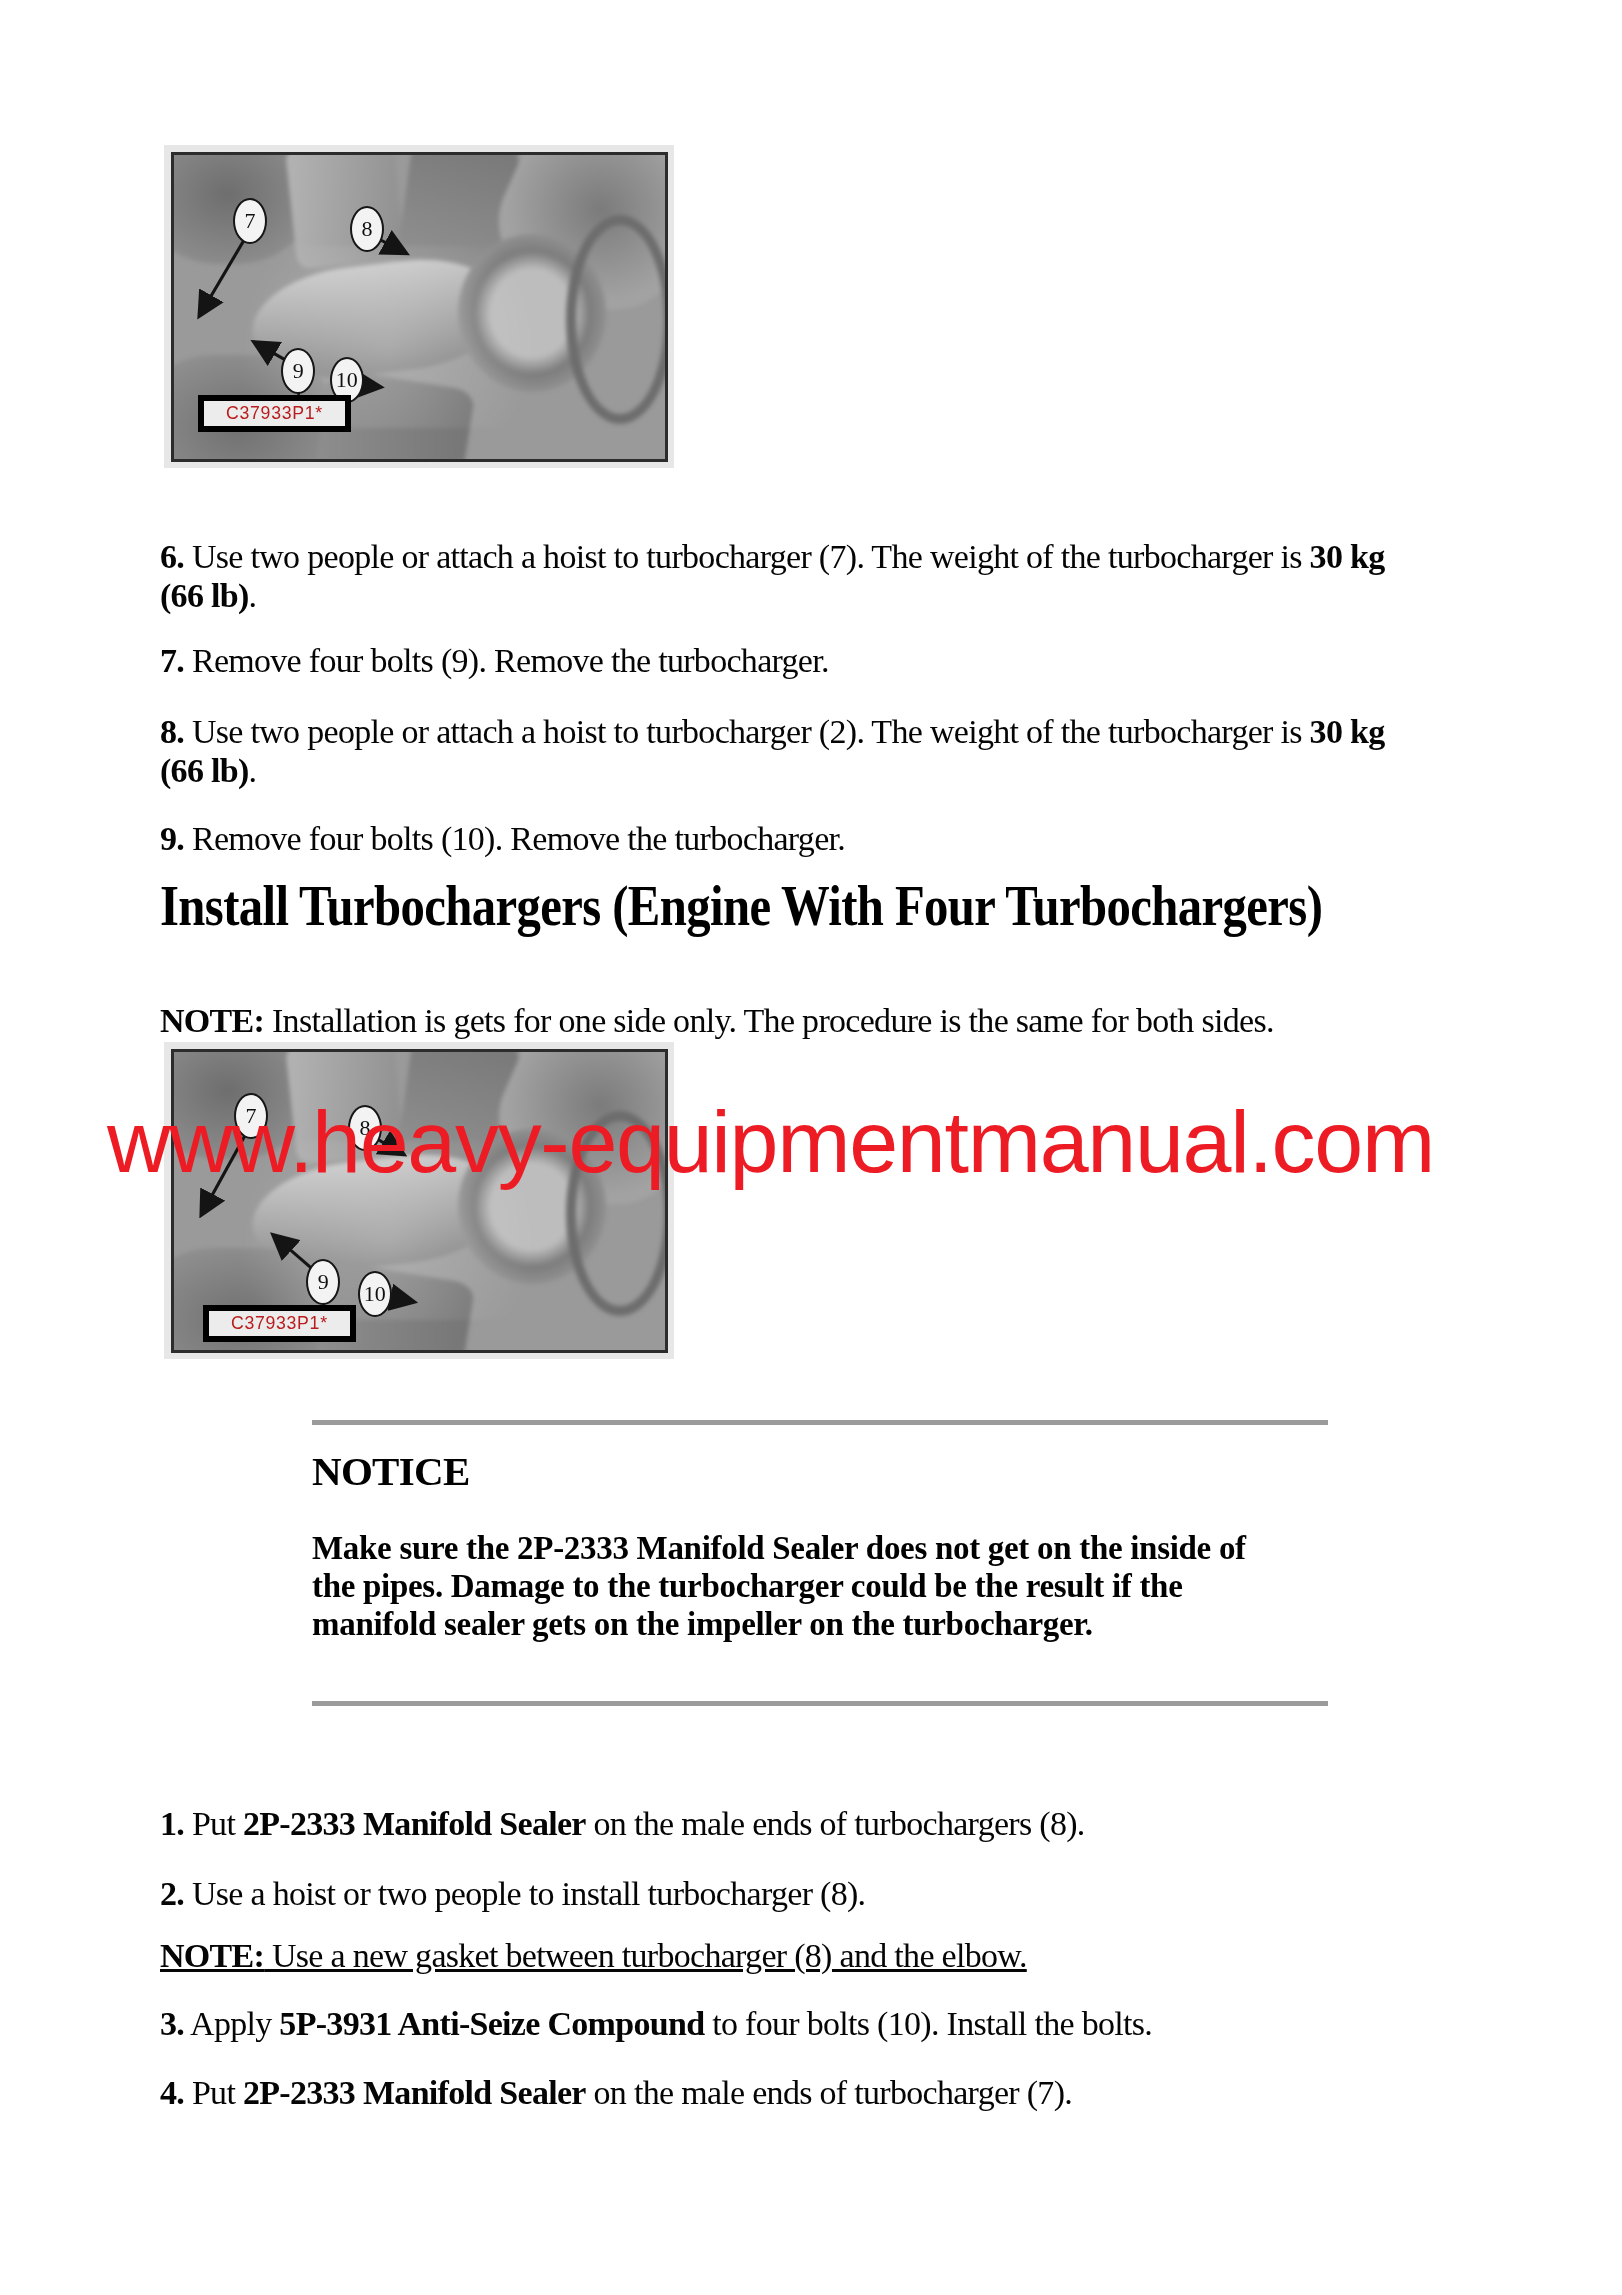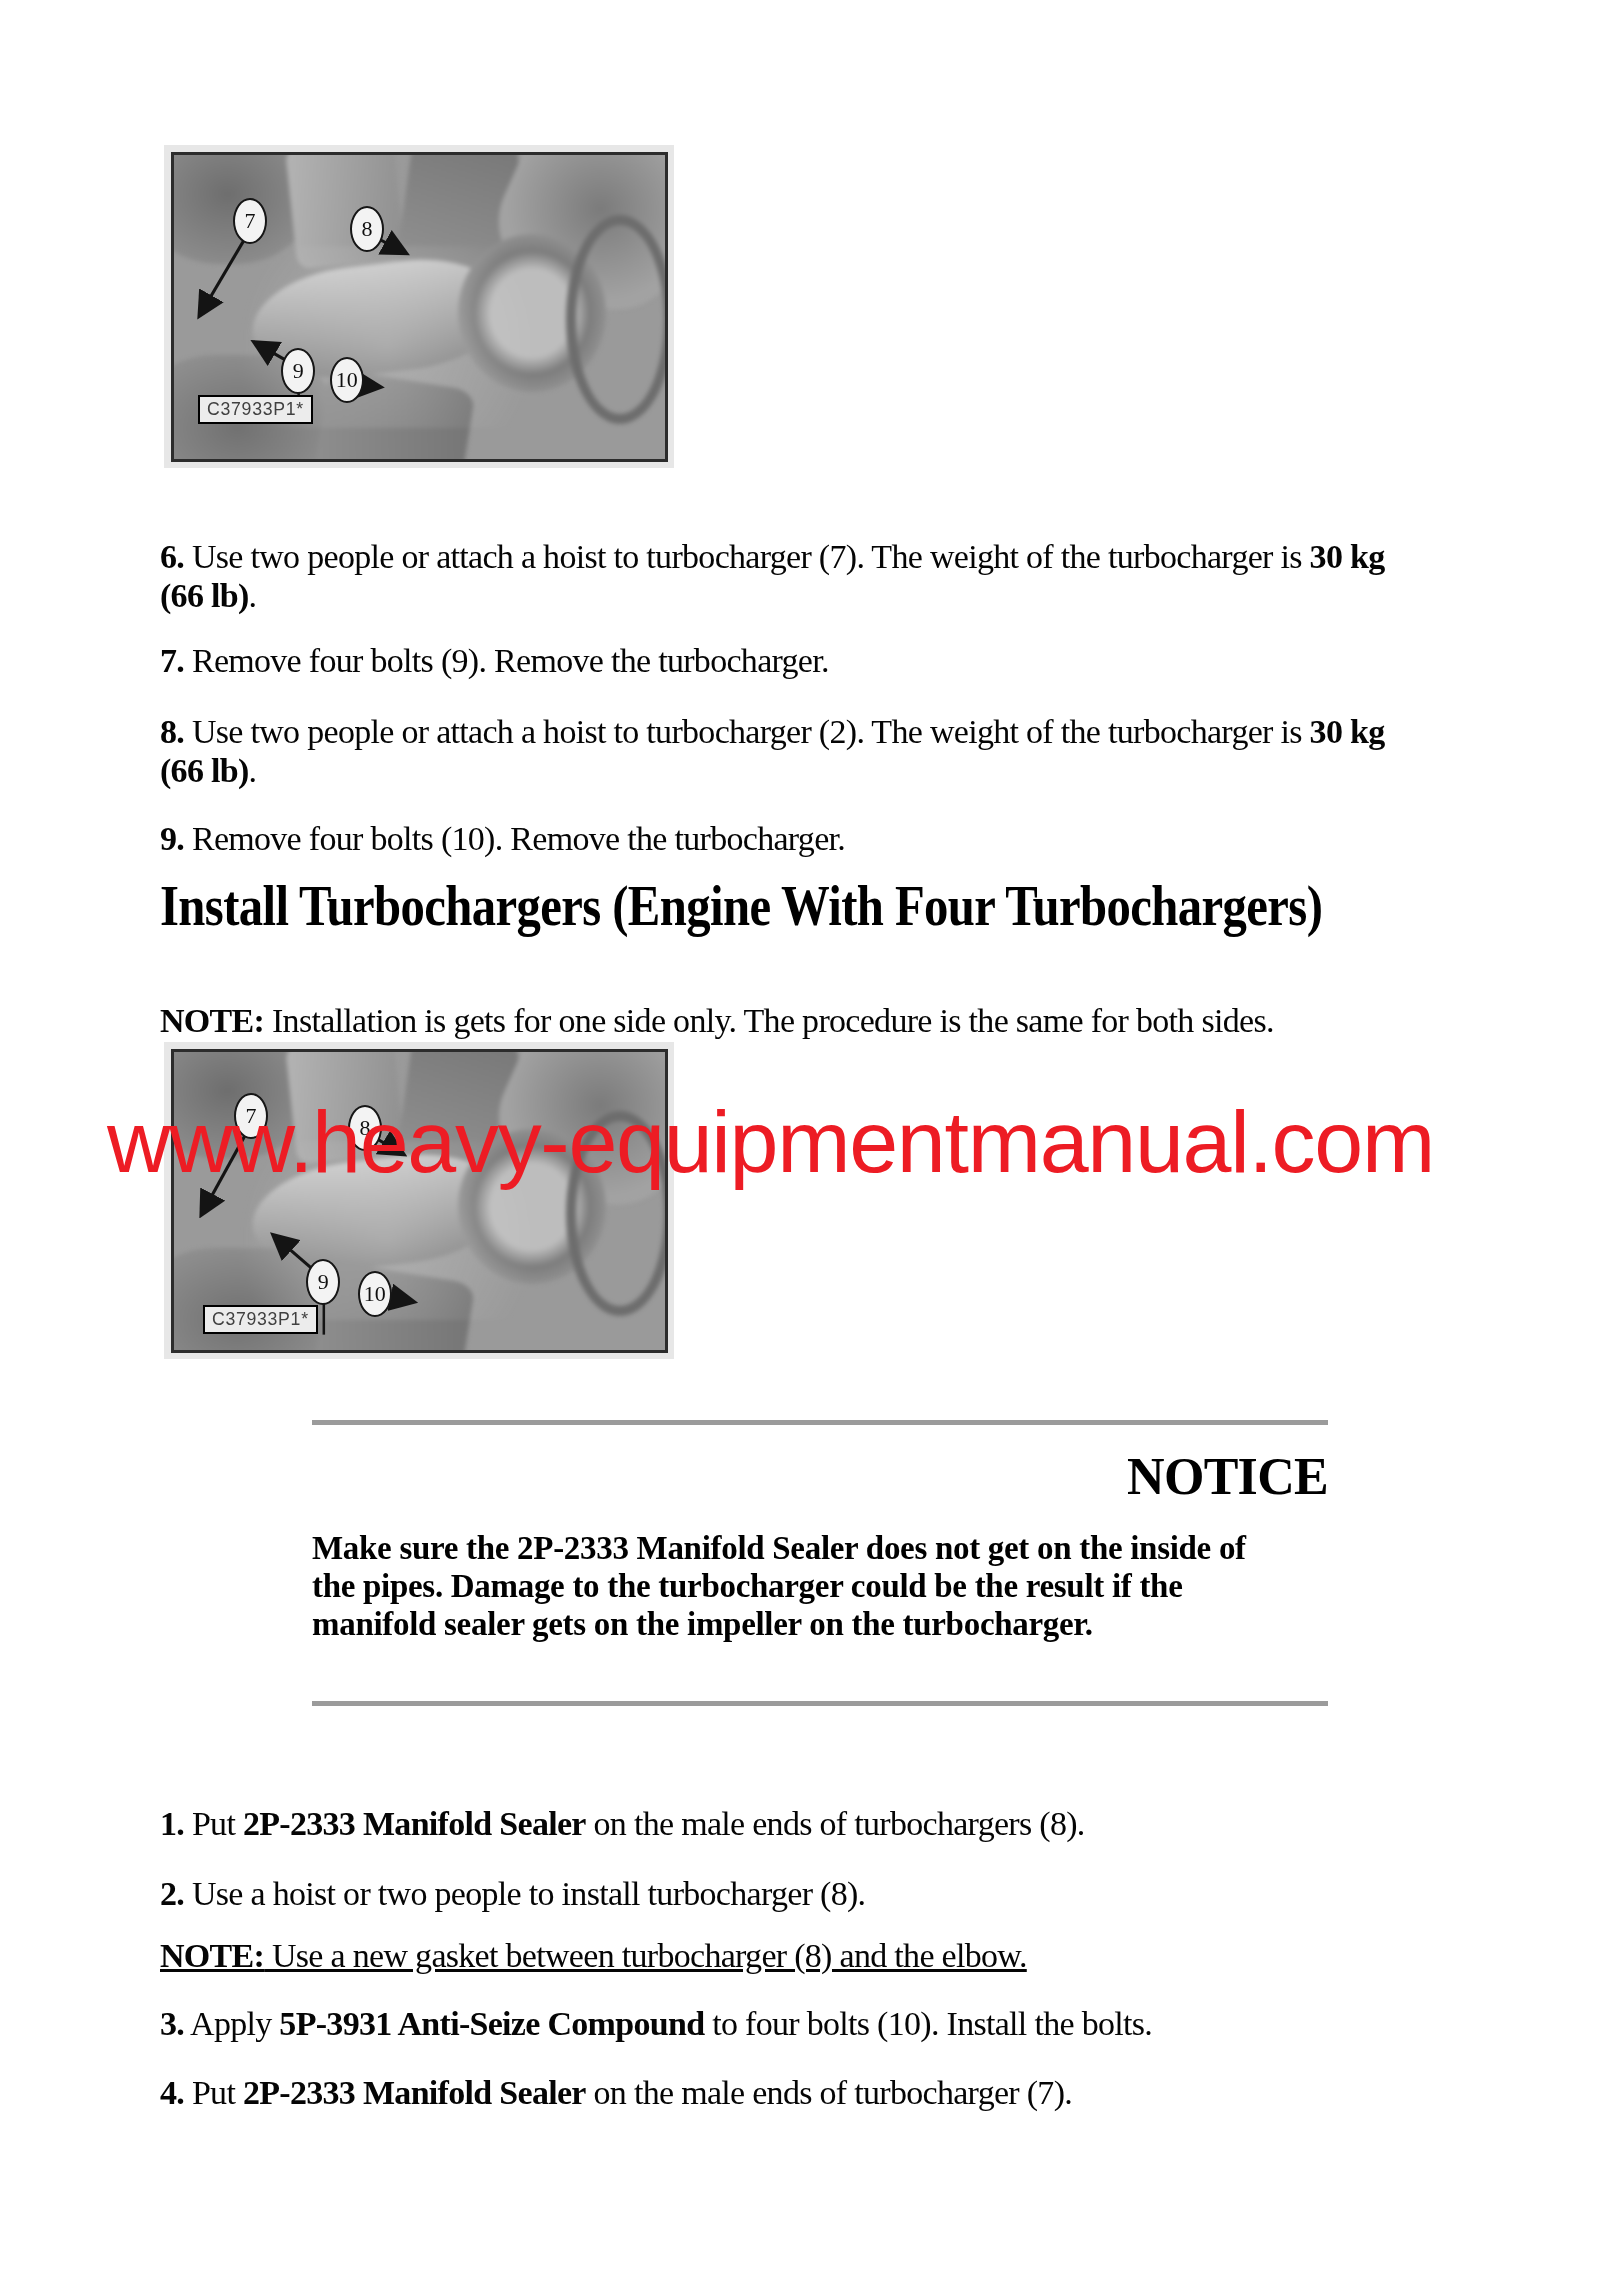--- a/index.html
+++ b/index.html
@@ -9,22 +9,22 @@
   
   .para{position:absolute;left:160px;width:1302px;font-size:34px;line-height:39px;
         letter-spacing:-0.7px;color:#050505;}
   .para .b{font-weight:bold;}
   .heading{position:absolute;left:160px;top:874px;font-size:56px;font-weight:bold;
            white-space:nowrap;transform:scaleX(.87);transform-origin:left top;
            letter-spacing:-0.7px;color:#000;}
 
   
   .rule{position:absolute;height:5.2px;background:#9b9b9b;}
-  .notice-title{position:absolute;left:312px;width:1016px;text-align:right;
-                font-size:52px;font-weight:bold;letter-spacing:-0.7px;}
+  .notice-title{position:absolute;left:312px;width:1016px;text-align:left;
+                font-size:41px;font-weight:bold;letter-spacing:-0.7px;}
   .notice-body{position:absolute;left:312px;width:1027px;font-size:33px;font-weight:bold;
                line-height:38px;letter-spacing:-0.3px;}
 
   
   .watermark{position:absolute;left:107px;top:1091px;z-index:30;
              font-family:"Liberation Sans",sans-serif;font-size:88px;font-weight:400;
              letter-spacing:-1.3px;color:#ED1C24;white-space:nowrap;}
 
   
   .photo{position:absolute;background:#e7e7e7;padding:6.5px;box-sizing:border-box;z-index:5;}
@@ -39,23 +39,23 @@
   .a5{left:16%;top:36%;width:52%;height:36%;background:linear-gradient(180deg,#c9c9c9,#a3a3a3 55%,#848484);border-radius:46%/58%;transform:rotate(-7deg);}
   .a6{left:58%;top:26%;width:30%;height:52%;background:radial-gradient(closest-side,#bdbdbd 55%,#7d7d7d 78%,#909090);border-radius:50%;}
   .a7{right:-2%;top:20%;width:18%;height:62%;border:10.5px solid #6d6d6d;border-radius:50%;background:transparent;}
   .a8{left:-7%;bottom:-14%;width:40%;height:48%;background:radial-gradient(closest-side,#717171,#8d8d8d);border-radius:40%;}
   .a9{left:30%;bottom:-10%;width:30%;height:36%;background:linear-gradient(80deg,#8e8e8e,#757575);transform:rotate(9deg);border-radius:15%;}
   .a10{left:10%;top:30%;width:80%;height:60%;background:radial-gradient(circle at 42% 55%,rgba(255,255,255,.22),rgba(255,255,255,0) 60%);}
   .arrows{position:absolute;inset:0;width:100%;height:100%;z-index:3;}
   .callout{position:absolute;z-index:4;width:30px;height:42px;border:2.6px solid #161616;
            border-radius:50%;background:#f3f3f3;display:flex;align-items:center;justify-content:center;
            transform:translate(-50%,-50%);font-size:22px;color:#101010;}
-  .fig-label{position:absolute;z-index:4;background:#ececec;border:2px solid #000000;
-             color:#404040;font-family:"Liberation Sans",sans-serif;font-size:17.7px;
-             padding:2px 7px;letter-spacing:0.7px;}
+  .fig-label{position:absolute;z-index:4;background:#ececec;border:6px solid #000000;
+             color:#b91c1c;font-family:"Liberation Sans",sans-serif;font-size:17.7px;
+             padding:2px 22px;letter-spacing:0.7px;}
 </style>
 </head>
 <body>
 
 <div id="page">
 
   <figure class="photo" style="left:164px;top:145px;width:510px;height:323px;margin:0;">
     <div class="photo-inner">
       <div class="art">
         <div class="a1"></div>

